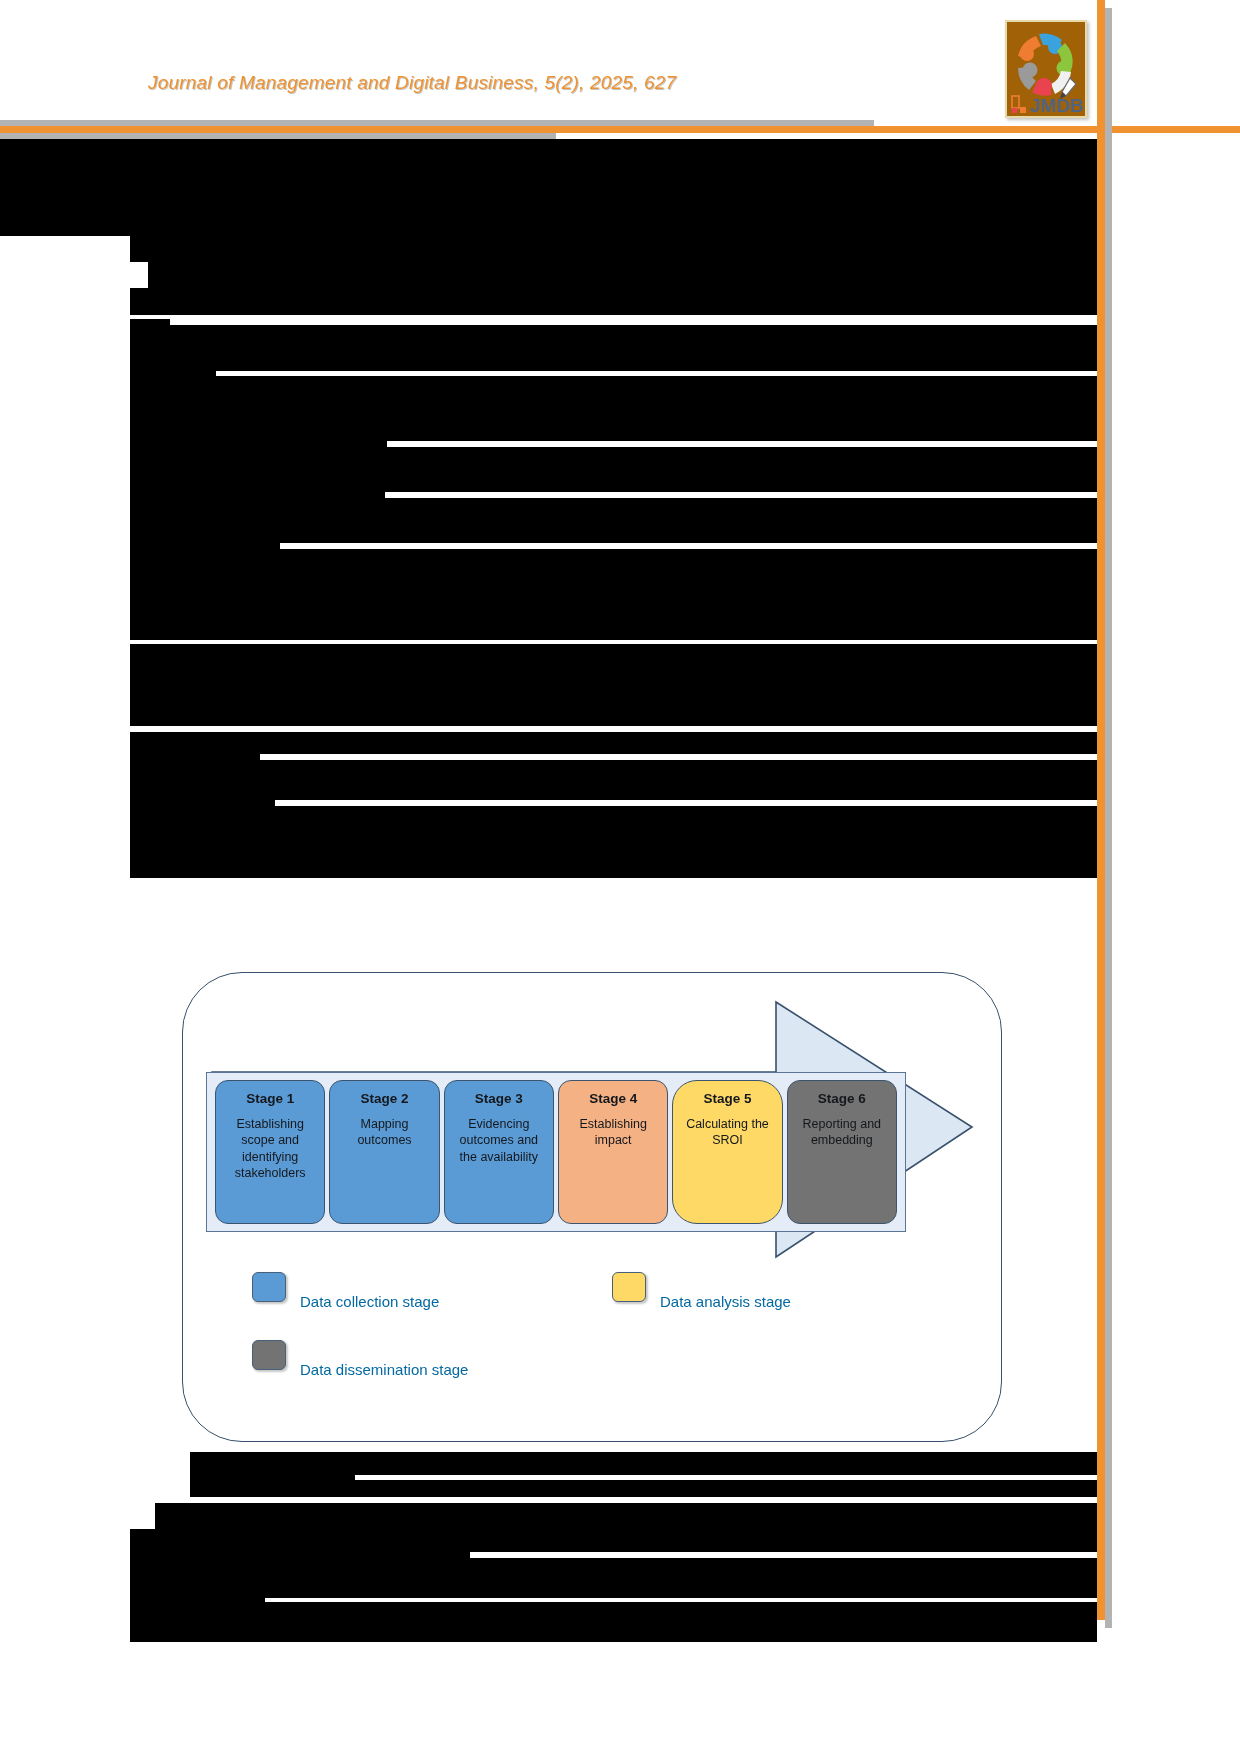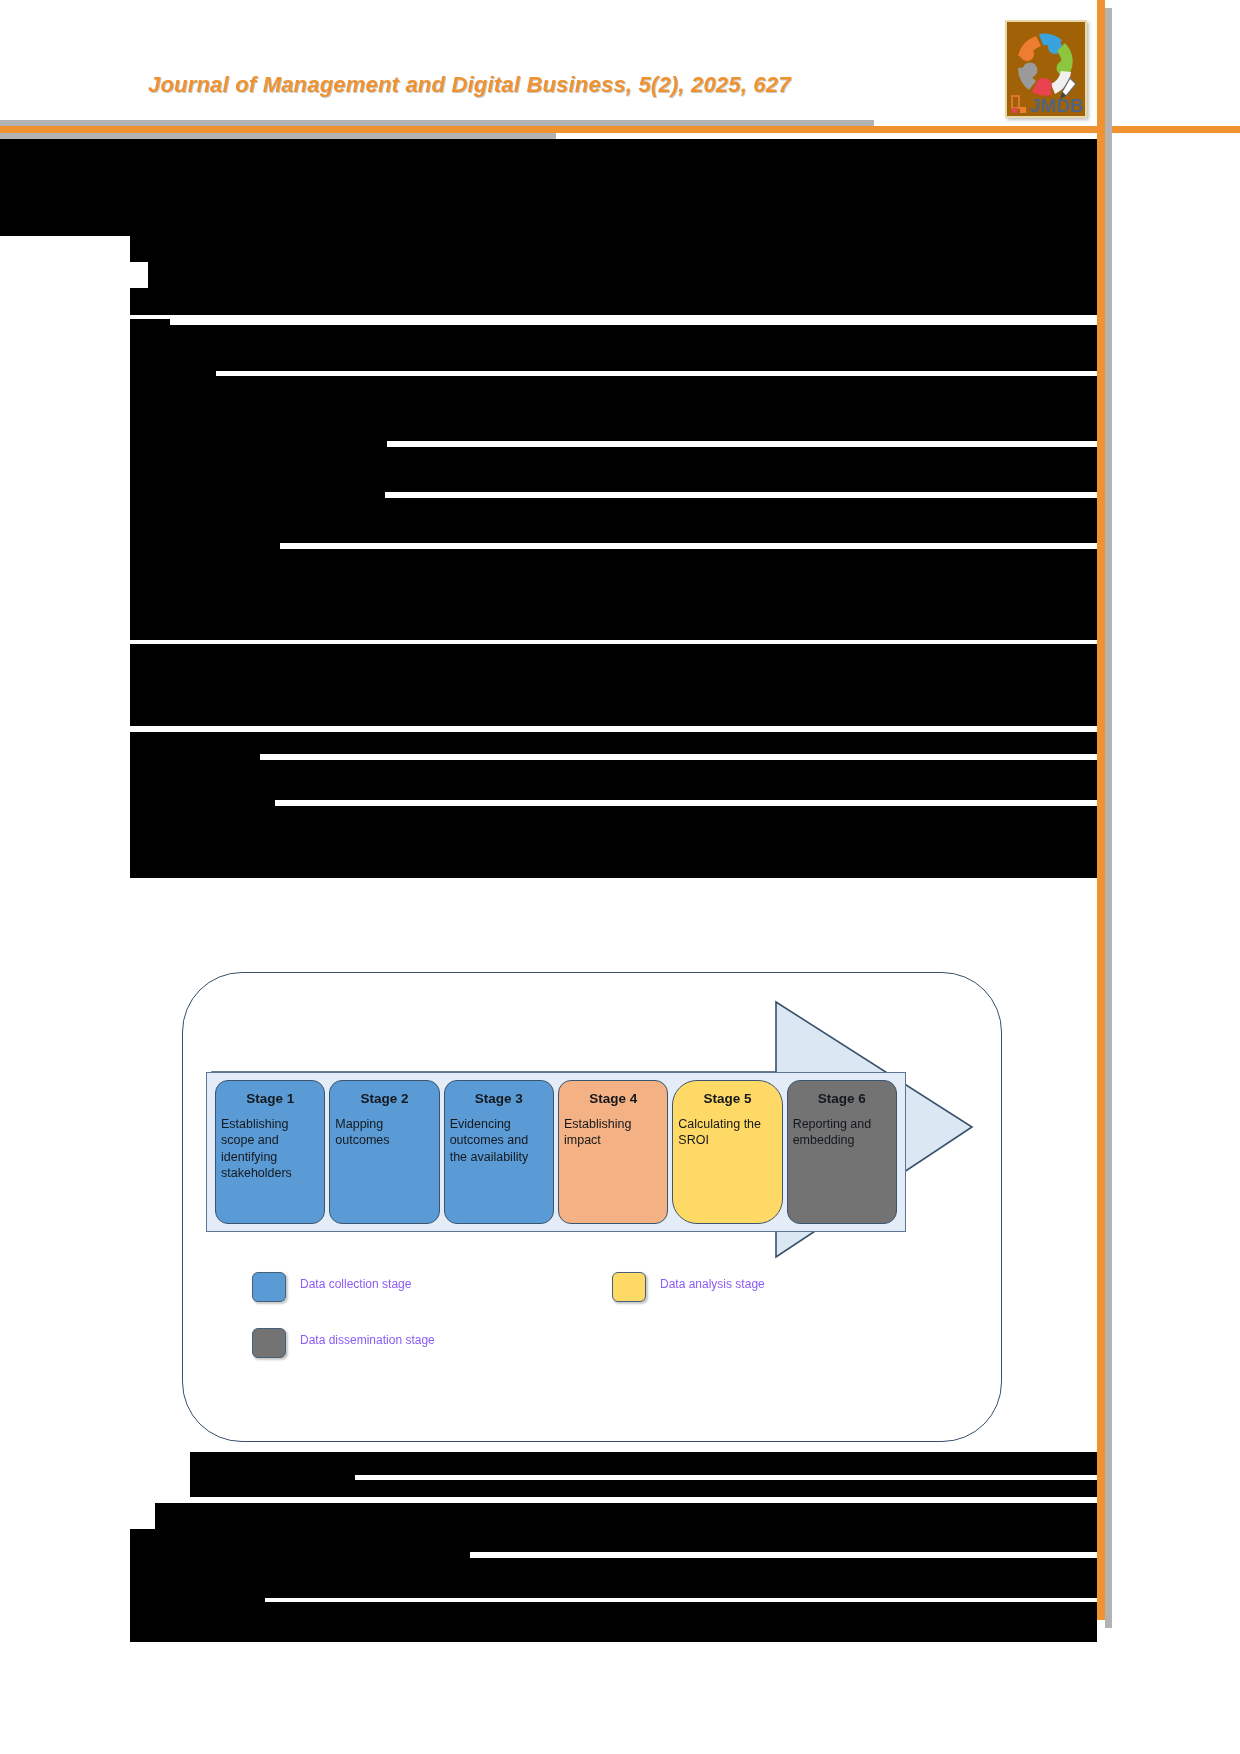--- a/index.html
+++ b/index.html
@@ -22,22 +22,22 @@
     width: 1240px;
     height: 1754px;
     background: #ffffff;
   }
 
   
   .journal-head {
     position: absolute;
     left: 148px;
     top: 72px;
-    font-size: 22px;
-    font-weight: bold;
+    font-size: 19px;
+    font-weight: normal;
     font-style: italic;
     color: #f0922f;
     letter-spacing: 0.2px;
     white-space: nowrap;
     text-shadow: 1px 1px 0 rgba(150,150,150,0.55);
   }
 
   
   .rule-h {
     position: absolute;
@@ -145,21 +145,21 @@
     height: 144px;
     border-radius: 13px;
     border: 1.4px solid #3b556f;
     box-sizing: border-box;
     display: flex;
     flex-direction: column;
     align-items: center;
     justify-content: flex-start;
     padding-top: 11px;
     color: #14181d;
-    text-align: left;
+    text-align: center;
   }
   .stage .s-title {
     font-size: 13.5px;
     font-weight: bold;
     line-height: 1.1;
     margin-bottom: 9px;
   }
   .stage .s-desc {
     font-size: 12.5px;
     line-height: 1.32;
@@ -189,25 +189,26 @@
   .swatch {
     width: 34px;
     height: 30px;
     border-radius: 6px;
     border: 1.4px solid #46607a;
     flex: 0 0 auto;
     box-sizing: border-box;
     box-shadow: 1.5px 1.5px 2px rgba(120,120,120,0.4);
   }
   .legend-label {
-    font-size: 12px;
-    color: #8b5cf6;
+    font-size: 15px;
+    color: #0369a1;
     line-height: 1.5;
     padding-top: 3px;
     max-width: 250px;
+    margin-top: 16px;
   }
 </style>
 </head>
 <body>
 
 <div id="page">
 
   <div class="journal-head">Journal of Management and Digital Business, 5(2), 2025, 627</div>
 
   <div class="rule-h-shadow2"></div>

